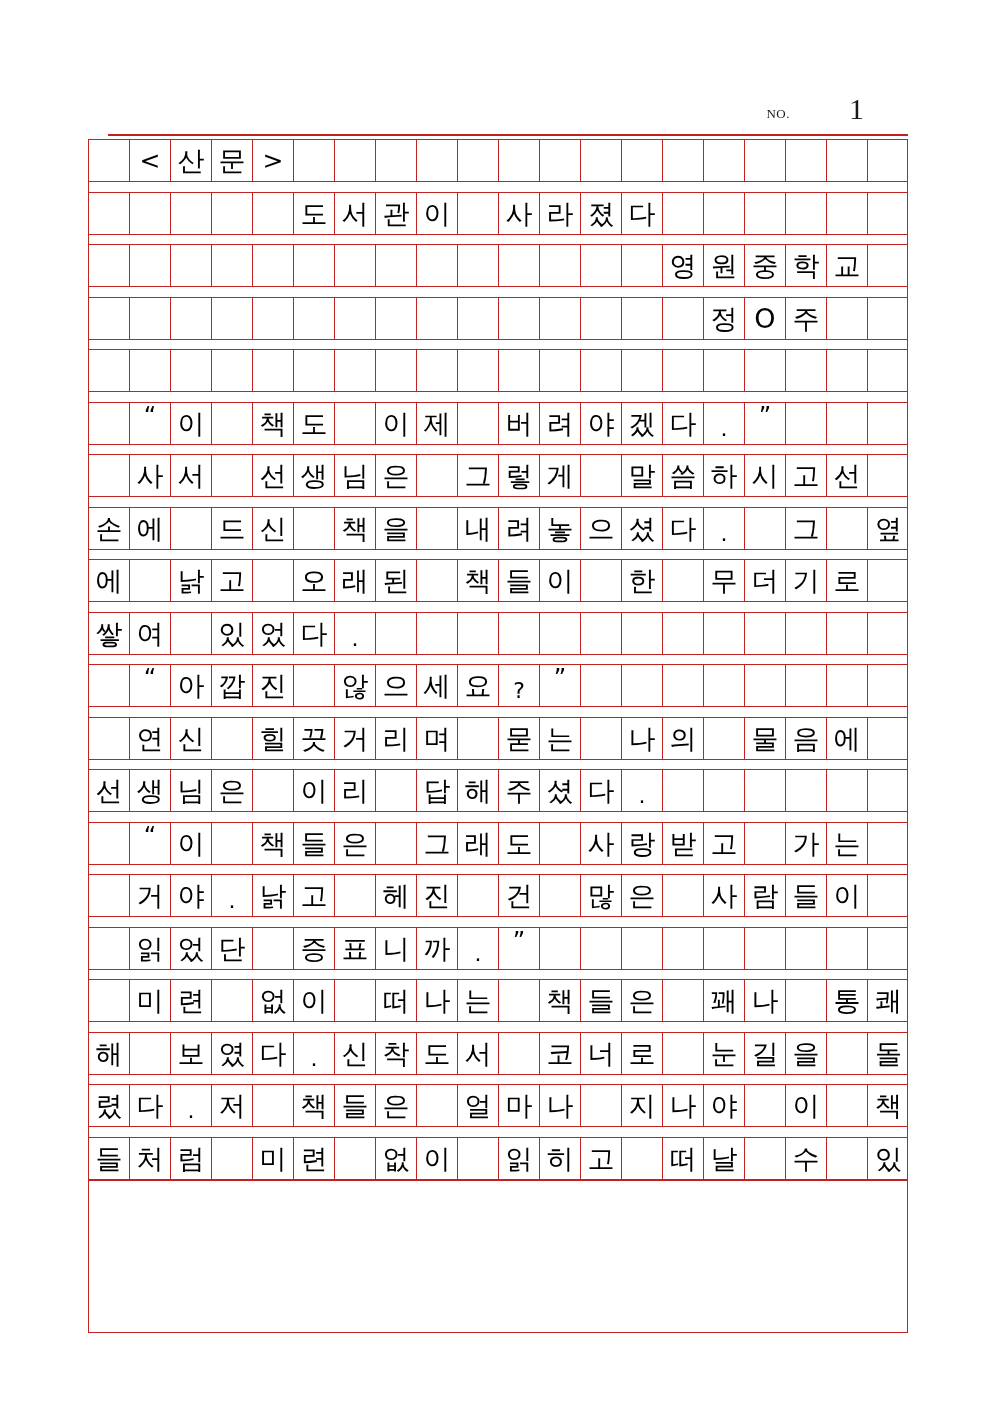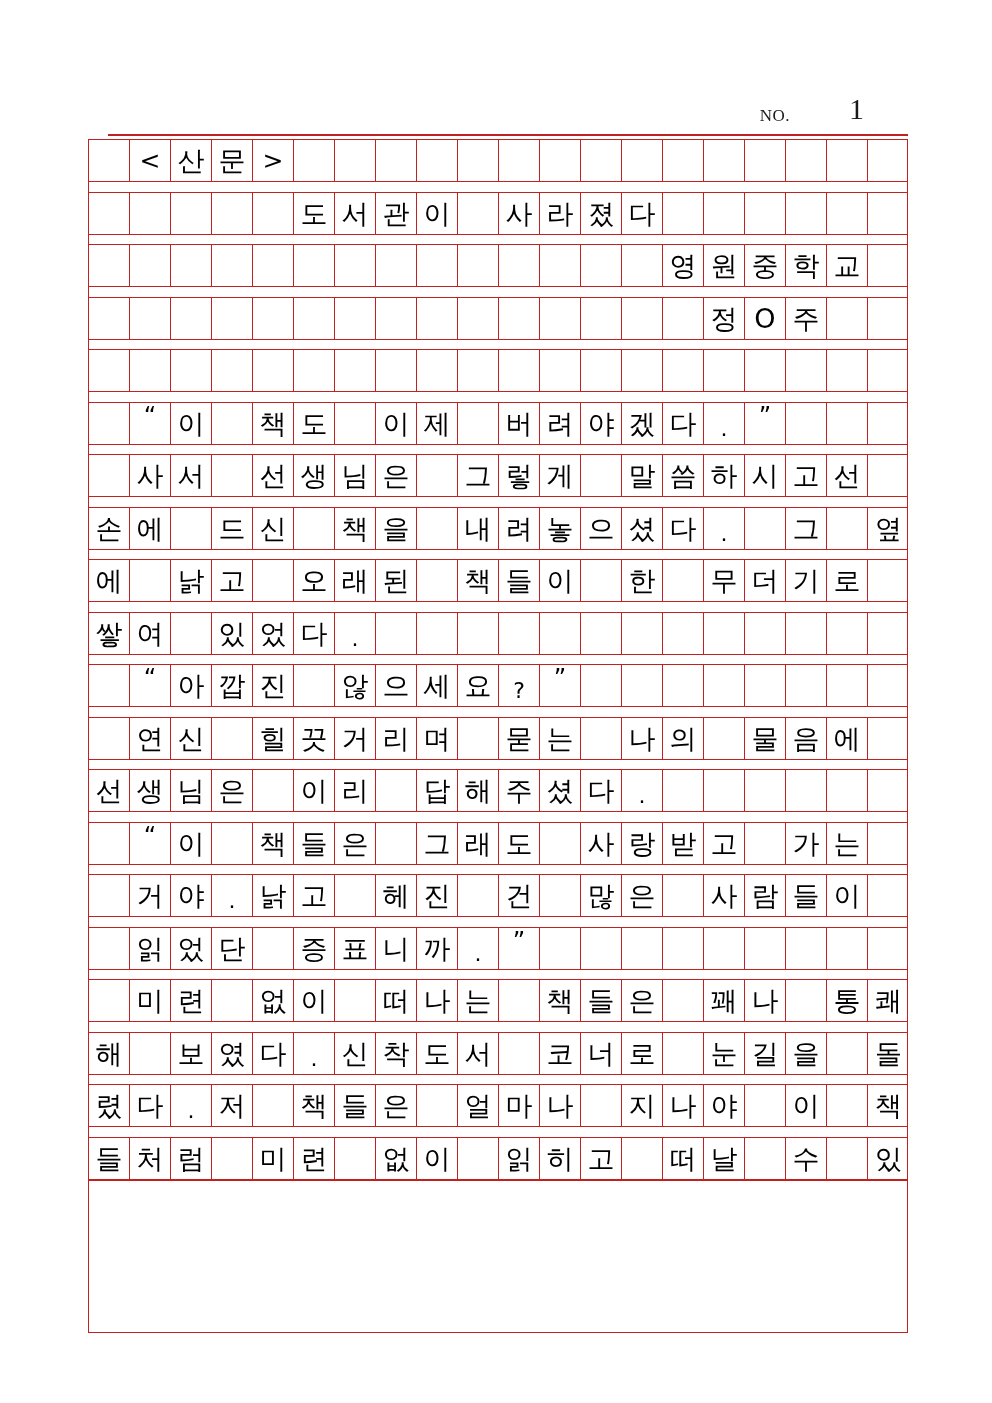--- a/index.html
+++ b/index.html
@@ -20,21 +20,21 @@
     position: absolute;
     left: 88px;
     top: 96px;
     width: 820px;
     height: 40px;
   }
   #no-label {
     position: absolute;
     right: 118px;
     top: 10px;
-    font-size: 17px;
+    font-size: 13px;
     letter-spacing: 0.5px;
     color: #1a1a1a;
     font-family: "Liberation Serif", "DejaVu Serif", serif;
   }
   #no-value {
     position: absolute;
     right: 44px;
     top: -4px;
     font-size: 30px;
     color: #1a1a1a;

